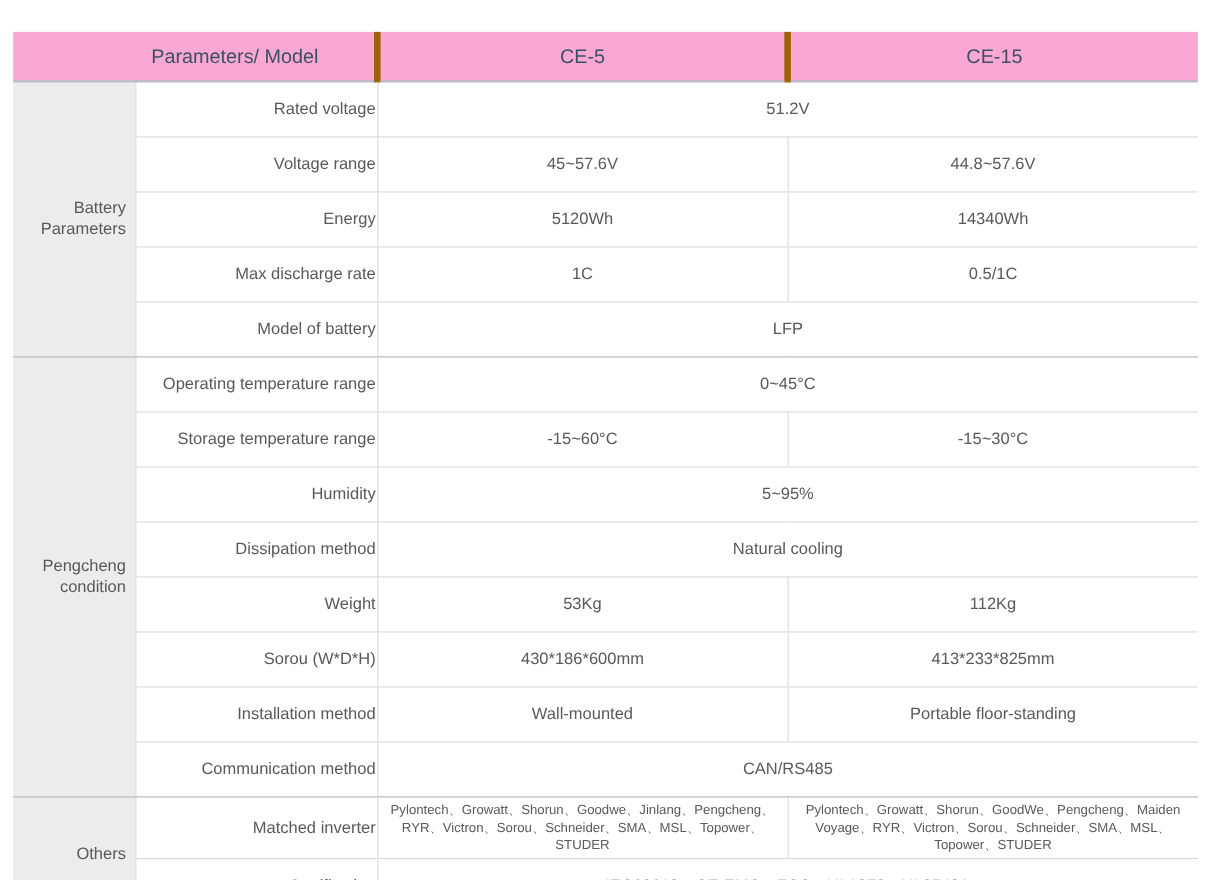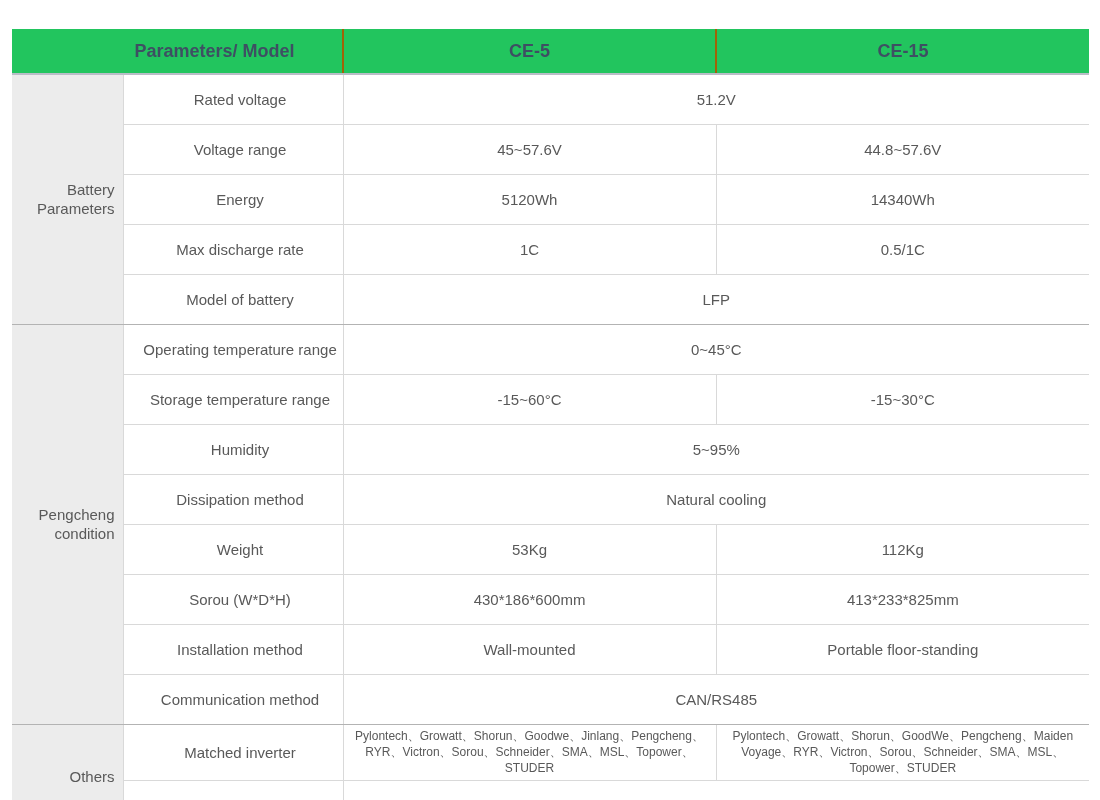--- a/index.html
+++ b/index.html
@@ -20,49 +20,49 @@
     table-layout: fixed;
     width: 1077px;
     border-bottom: 2px solid #a9abb3;
   }
   col.c-group { width: 111px; }
   col.c-param { width: 220px; }
   col.c-val   { width: 373px; }
 
   th {
     height: 42px;
-    background: #22c55e;
+    background: #f9a8d4;
     color: #3e4f63;
     font-size: 18px;
-    font-weight: 700;
+    font-weight: 400;
     border-bottom: 2px solid #b9bdc7;
     text-align: center;
     vertical-align: middle;
   }
-  th + th { border-left: 2px solid #a16207; }
+  th + th { border-left: 6px solid #a16207; }
   th.h-params { padding-left: 76px; }
 
   td {
     height: 47px;
     color: #595959;
     font-size: 15px;
     vertical-align: middle;
     border-bottom: 1px solid #d9d9d9;
     background: #ffffff;
   }
   td.group-cell {
     background: #ececec;
     text-align: right;
     line-height: 1.25;
     border-right: 1px solid #d9d9d9;
     border-bottom: 1px solid #b3b3b3;
     padding: 0 8px;
   }
   td.param {
-    text-align: center;
+    text-align: right;
     padding-left: 15px;
     border-left: 1px solid #d9d9d9;
     border-right: 1px solid #d9d9d9;
   }
   td.val { text-align: center; padding: 0 4px; }
   td.val + td.val { border-left: 1px solid #d9d9d9; }
   tr.section-end td { border-bottom: 1px solid #b3b3b3; }
   td.val.small {
     font-size: 12px;
     line-height: 1.35;

